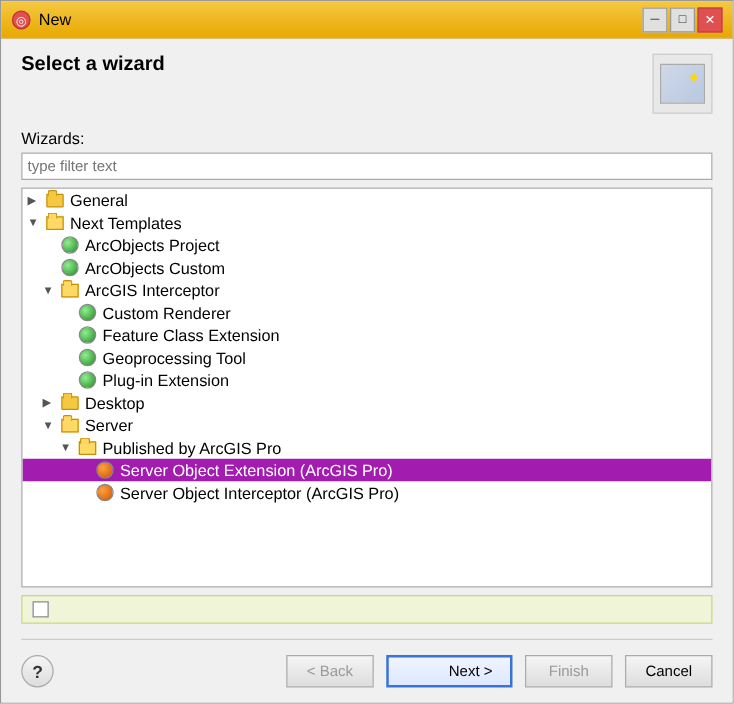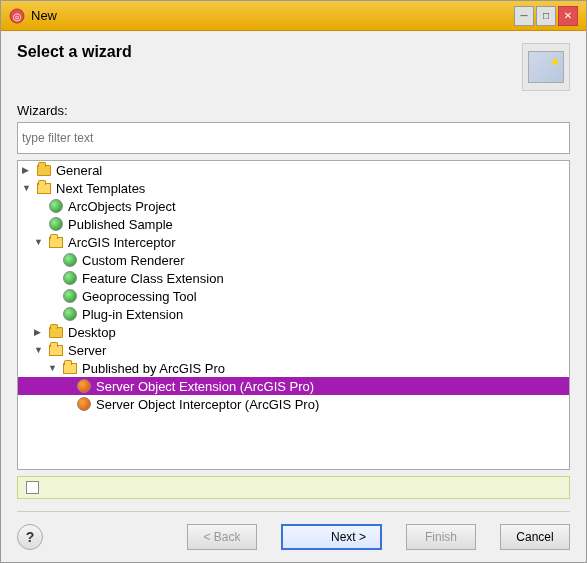--- a/index.html
+++ b/index.html
@@ -123,21 +123,21 @@
     }
 
     .label-row {
       font-size: 13px;
       color: #000;
       margin-bottom: 4px;
     }
 
     .filter-input {
       width: 100%;
-      height: 32px;
+      height: 22px;
       border: 1px solid #aaa;
       padding: 2px 4px;
       font-size: 12px;
       color: #888;
       background: white;
       margin-bottom: 6px;
     }
 
     .tree-container {
       flex: 1;
@@ -271,21 +271,21 @@
 
     .button-row {
       display: flex;
       align-items: center;
       justify-content: space-between;
       padding: 4px 0 4px 0;
     }
 
     .button-row-center {
       display: flex;
-      gap: 24px;
+      gap: 10px;
     }
 
     .btn {
       height: 26px;
       min-width: 70px;
       padding: 0 14px;
       border: 1px solid #aaa;
       background: linear-gradient(to bottom, #f5f5f5, #ddd);
       cursor: pointer;
       font-size: 12px;
@@ -396,21 +396,21 @@
           <div class="item-icon-circle item-icon-green"></div>
         </span>
         <span>ArcObjects Project</span>
       </div>
 
       <div class="tree-item indent-1">
         <span class="tree-arrow"></span>
         <span class="tree-icon">
           <div class="item-icon-circle item-icon-green"></div>
         </span>
-        <span>Published Sample</span>
+        <span>ArcObjects Custom</span>
       </div>
 
       <div class="tree-item indent-1">
         <span class="tree-arrow">▼</span>
         <span class="tree-icon">
           <div class="folder-open"></div>
         </span>
         <span>ArcGIS Interceptor</span>
       </div>
 

